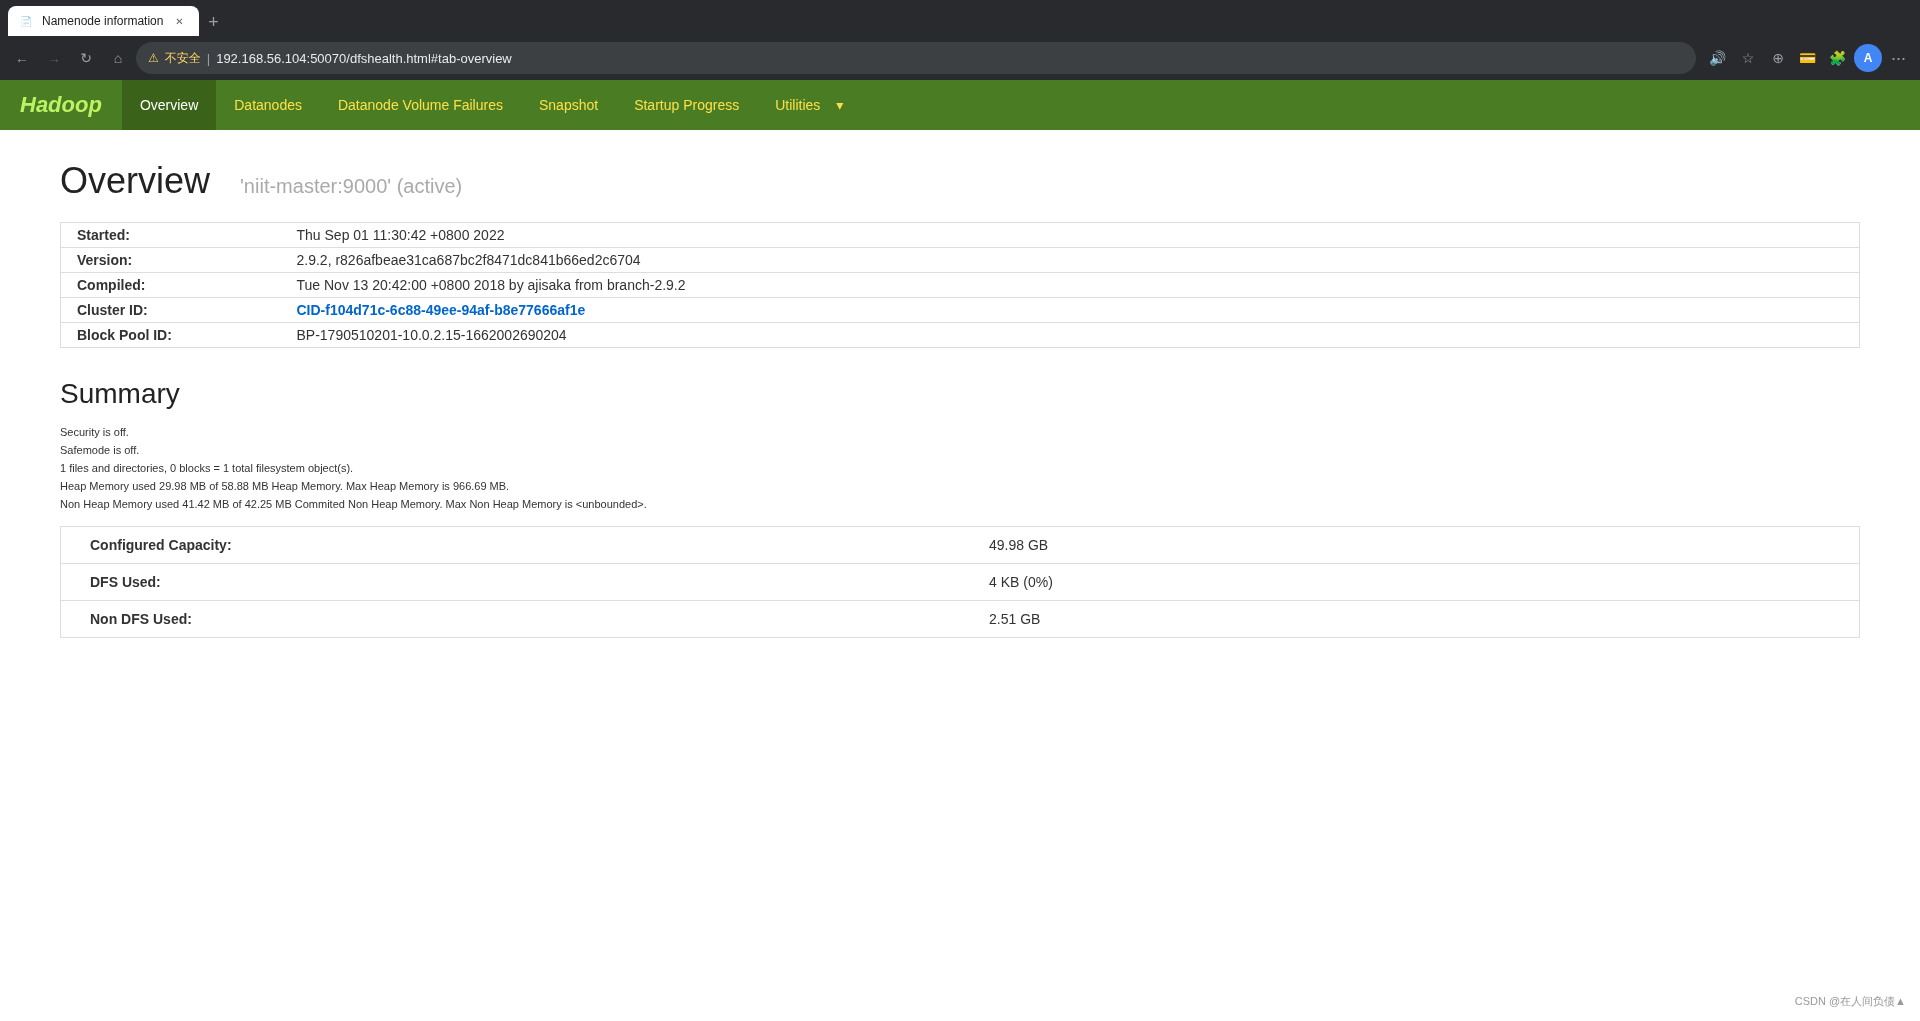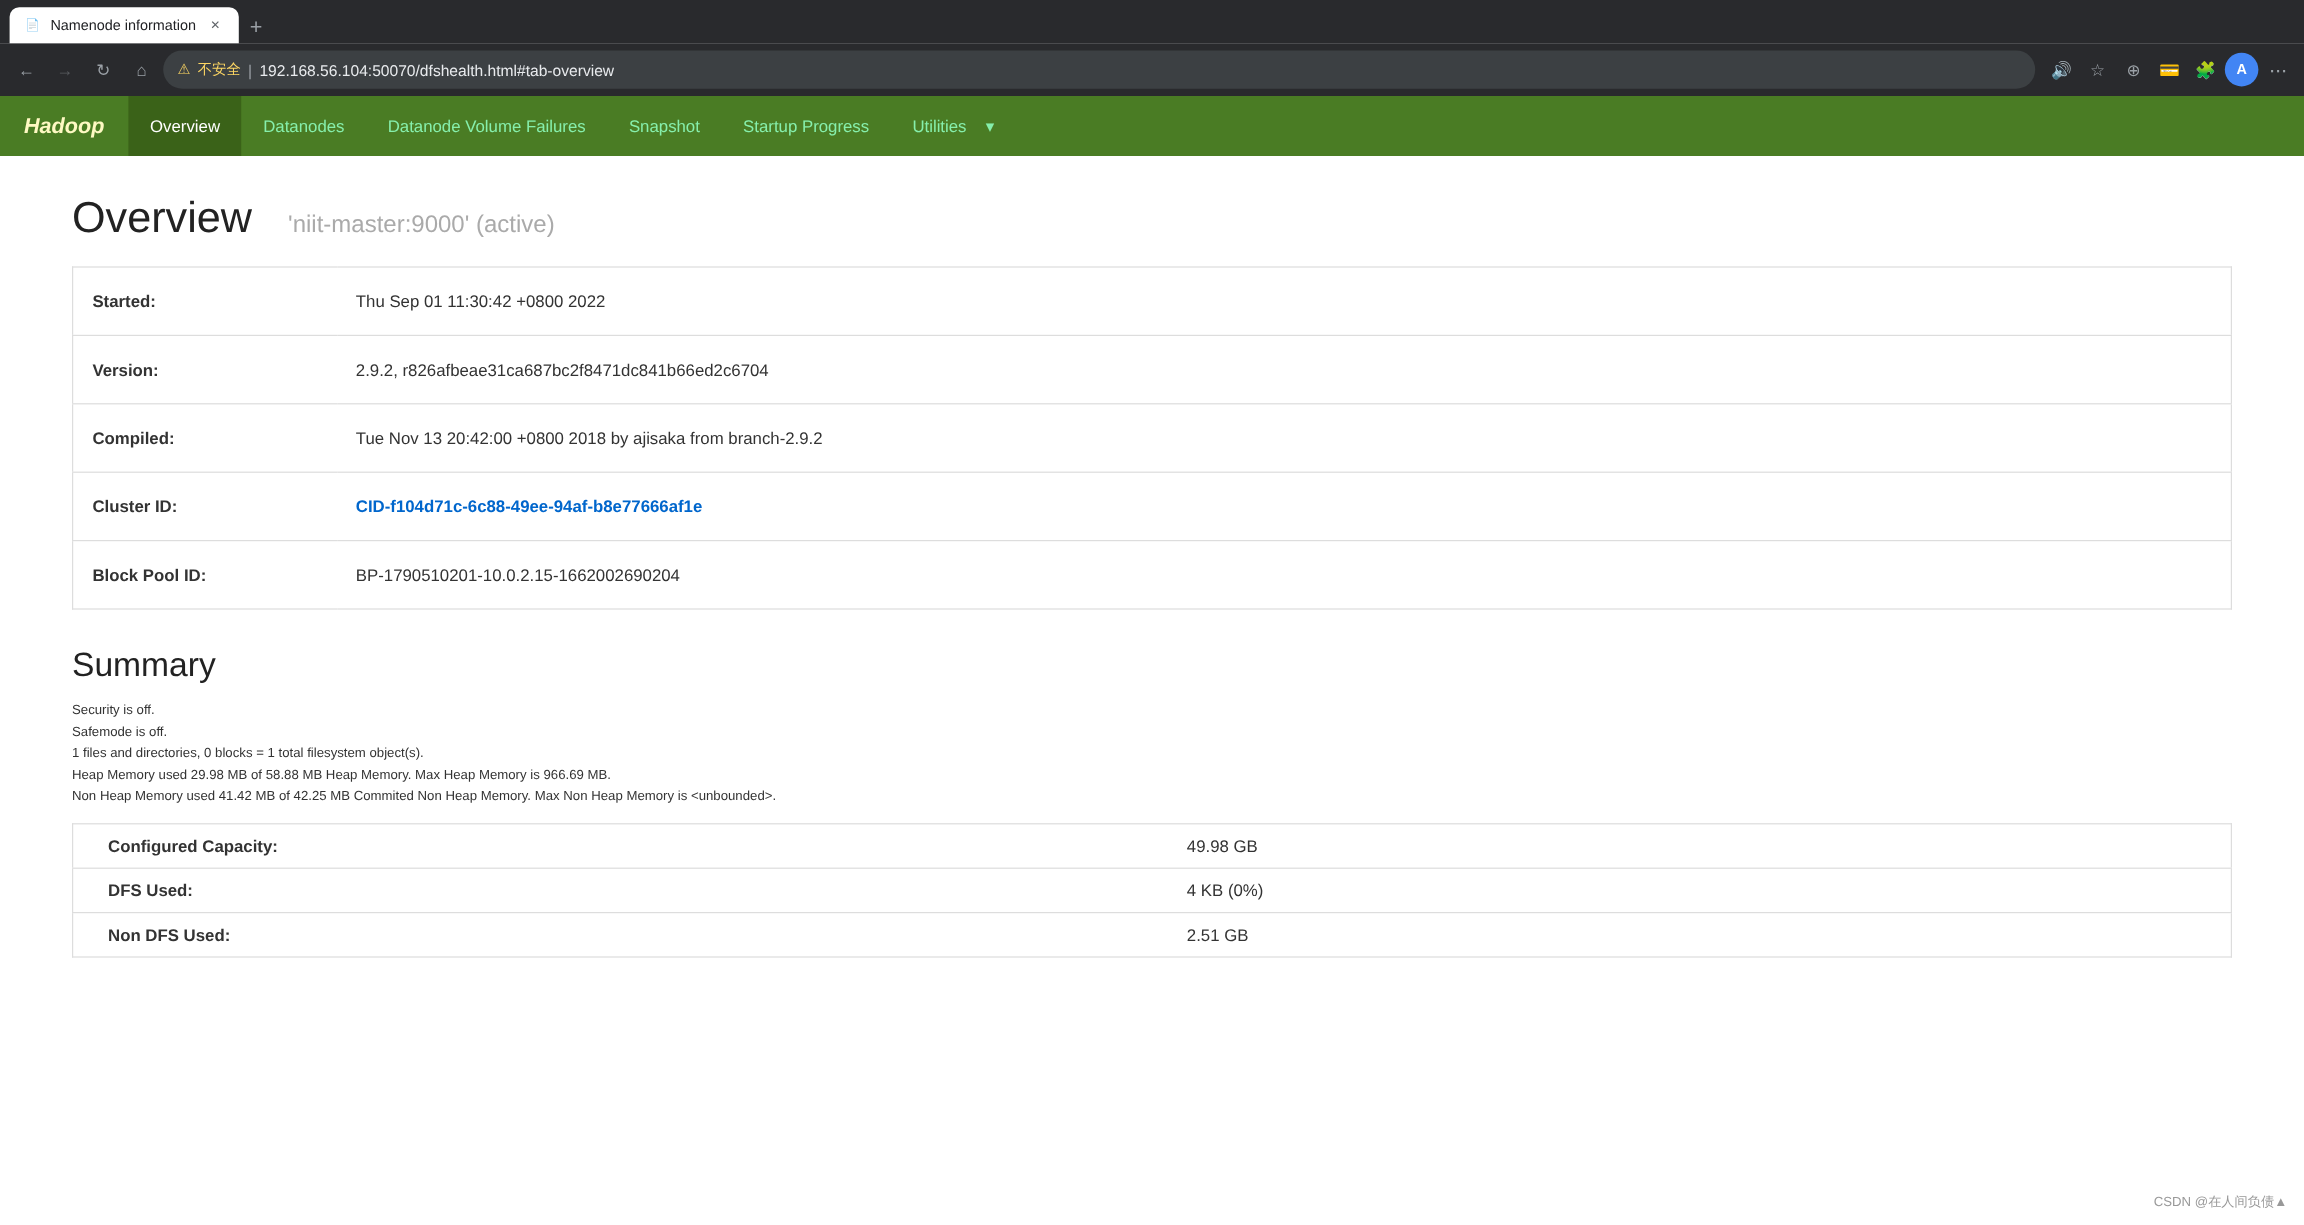--- a/index.html
+++ b/index.html
@@ -126,28 +126,28 @@
     
     .hadoop-nav {
       background: #4a7c24;
       height: 50px;
       display: flex;
       align-items: center;
       padding: 0 20px;
       gap: 0;
     }
     .hadoop-logo {
-      color: #fef9c3;
-      font-size: 18px;
+      color: #bef264;
+      font-size: 22px;
       font-weight: bold;
       padding: 0 20px 0 0;
       font-style: italic;
     }
     .nav-item {
-      color: #86efac;
+      color: #fde047;
       padding: 0 18px;
       height: 50px;
       display: flex;
       align-items: center;
       font-size: 14px;
       cursor: pointer;
       text-decoration: none;
     }
     .nav-item.active {
       background: #3a6218;
@@ -178,21 +178,21 @@
     }
 
     .info-table {
       width: 100%;
       border-collapse: collapse;
       border: 1px solid #ddd;
       margin-top: 20px;
       margin-bottom: 30px;
     }
     .info-table td {
-      padding: 20px 16px;
+      padding: 4px 16px;
       border-bottom: 1px solid #ddd;
       vertical-align: top;
     }
     .info-table tr:last-child td {
       border-bottom: none;
     }
     .info-table td:first-child {
       font-weight: bold;
       width: 220px;
       background: #fff;

